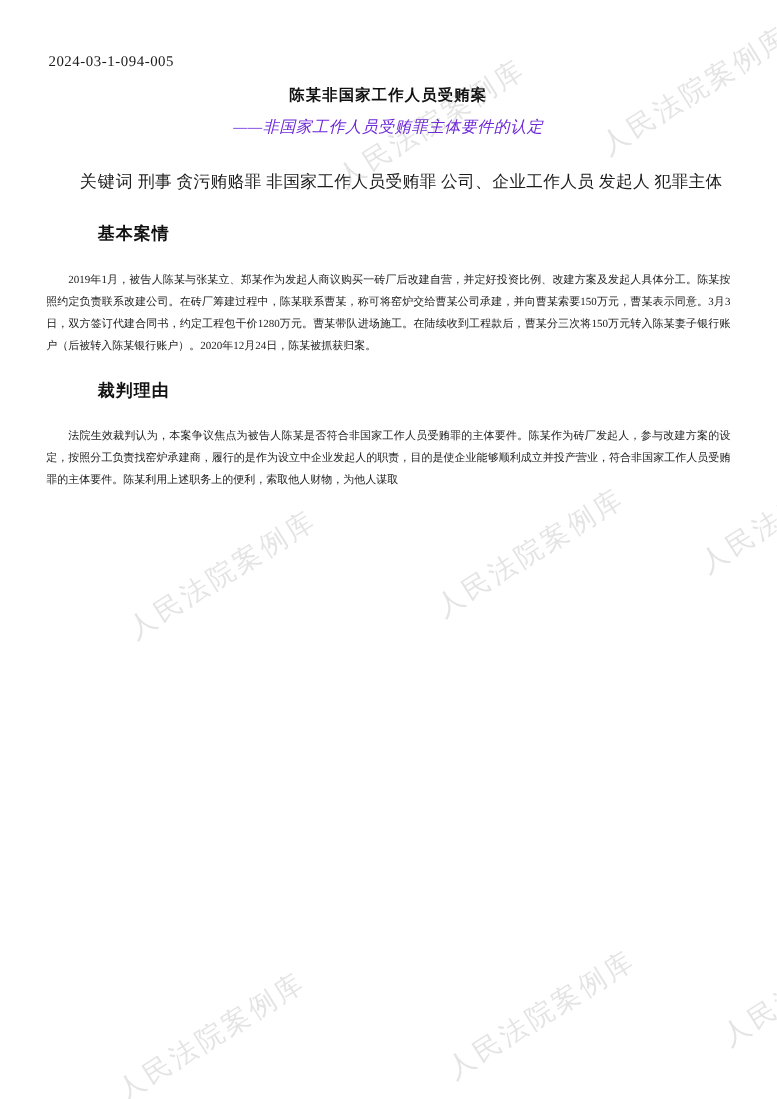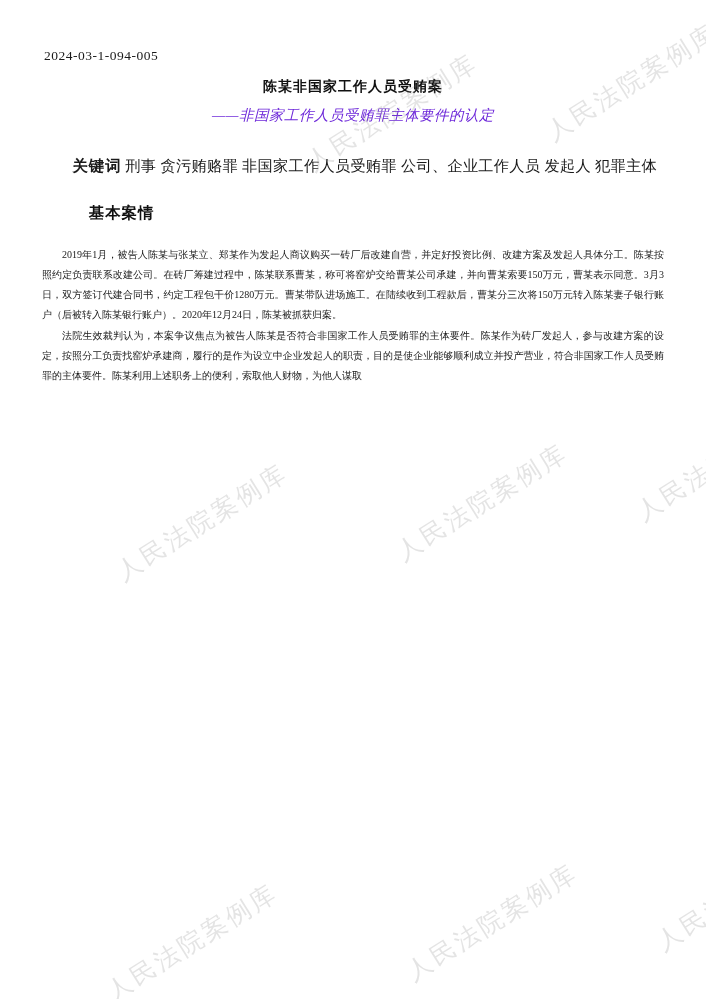--- a/index.html
+++ b/index.html
@@ -57,21 +57,21 @@
   }
   .kw-line {
     font-size: 15.2px;
     line-height: 2.0;
     text-align: justify;
     text-justify: inter-ideograph;
     text-indent: 2em;
     margin: 0;
   }
   .kw-label {
-    font-weight: bold;
+    font-weight: normal;
     font-size: 15.4px;
     letter-spacing: 1px;
   }
   .kw-text {
     letter-spacing: 0.3px;
   }
   .section-head {
     font-weight: bold;
     font-size: 15.4px;
     line-height: 2.0;
@@ -123,20 +123,21 @@
   <div class="doc-subtitle">——非国家工作人员受贿罪主体要件的认定</div>
 
   <div class="kw-line">
     <span class="kw-label">关键词</span>
     <span class="kw-text">刑事  贪污贿赂罪  非国家工作人员受贿罪  公司、企业工作人员  发起人  犯罪主体</span>
   </div>
 
   <div class="section-head">基本案情</div>
   <p class="para">2019年1月，被告人陈某与张某立、郑某作为发起人商议购买一砖厂后改建自营，并定好投资比例、改建方案及发起人具体分工。陈某按照约定负责联系改建公司。在砖厂筹建过程中，陈某联系曹某，称可将窑炉交给曹某公司承建，并向曹某索要150万元，曹某表示同意。3月3日，双方签订代建合同书，约定工程包干价1280万元。曹某带队进场施工。在陆续收到工程款后，曹某分三次将150万元转入陈某妻子银行账户（后被转入陈某银行账户）。2020年12月24日，陈某被抓获归案。</p>
 
+  <div class="section-head">裁判理由</div>
   <p class="para">法院生效裁判认为，本案争议焦点为被告人陈某是否符合非国家工作人员受贿罪的主体要件。陈某作为砖厂发起人，参与改建方案的设定，按照分工负责找窑炉承建商，履行的是作为设立中企业发起人的职责，目的是使企业能够顺利成立并投产营业，符合非国家工作人员受贿罪的主体要件。陈某利用上述职务上的便利，索取他人财物，为他人谋取</p>
 
   <div class="wm wm-1">人民法院案例库</div>
   <div class="wm wm-2">人民法院案例库</div>
   <div class="wm wm-3">人民法院案例库</div>
   <div class="wm wm-4">人民法院案例库</div>
   <div class="wm wm-5">人民法院案例库</div>
   <div class="wm wm-6">人民法院案例库</div>
   <div class="wm wm-7">人民法院案例库</div>
   <div class="wm wm-8">人民法院案例库</div>

